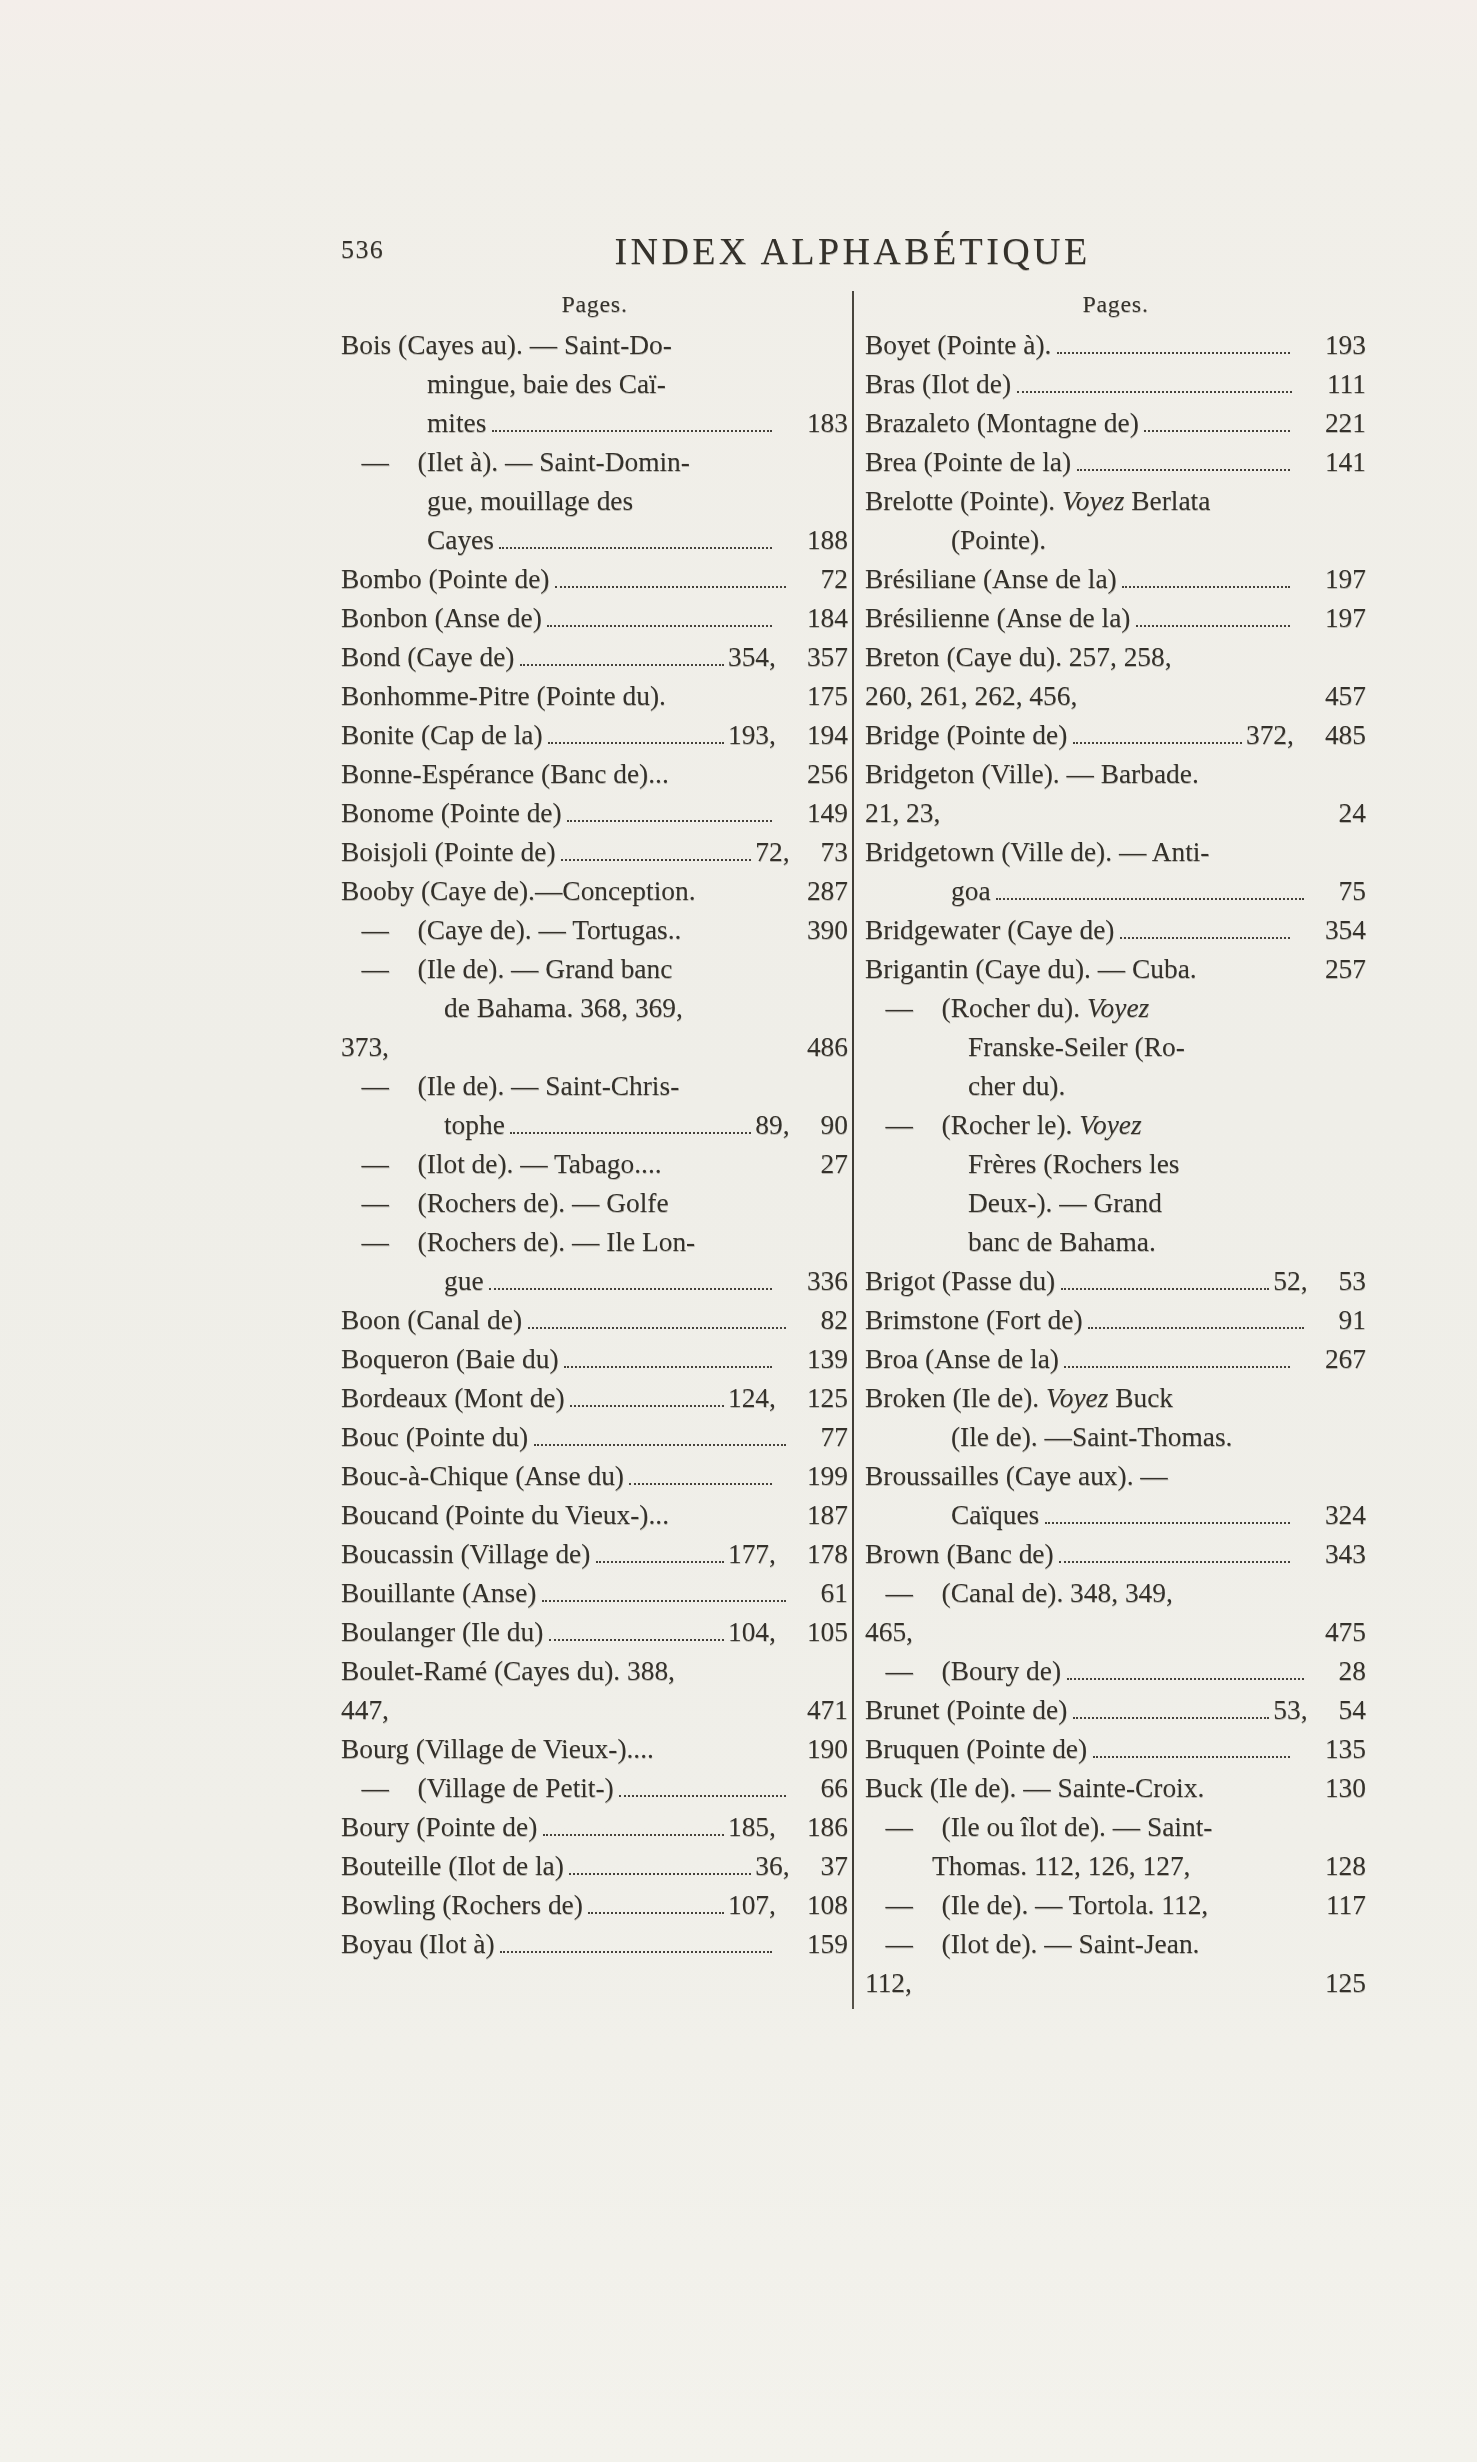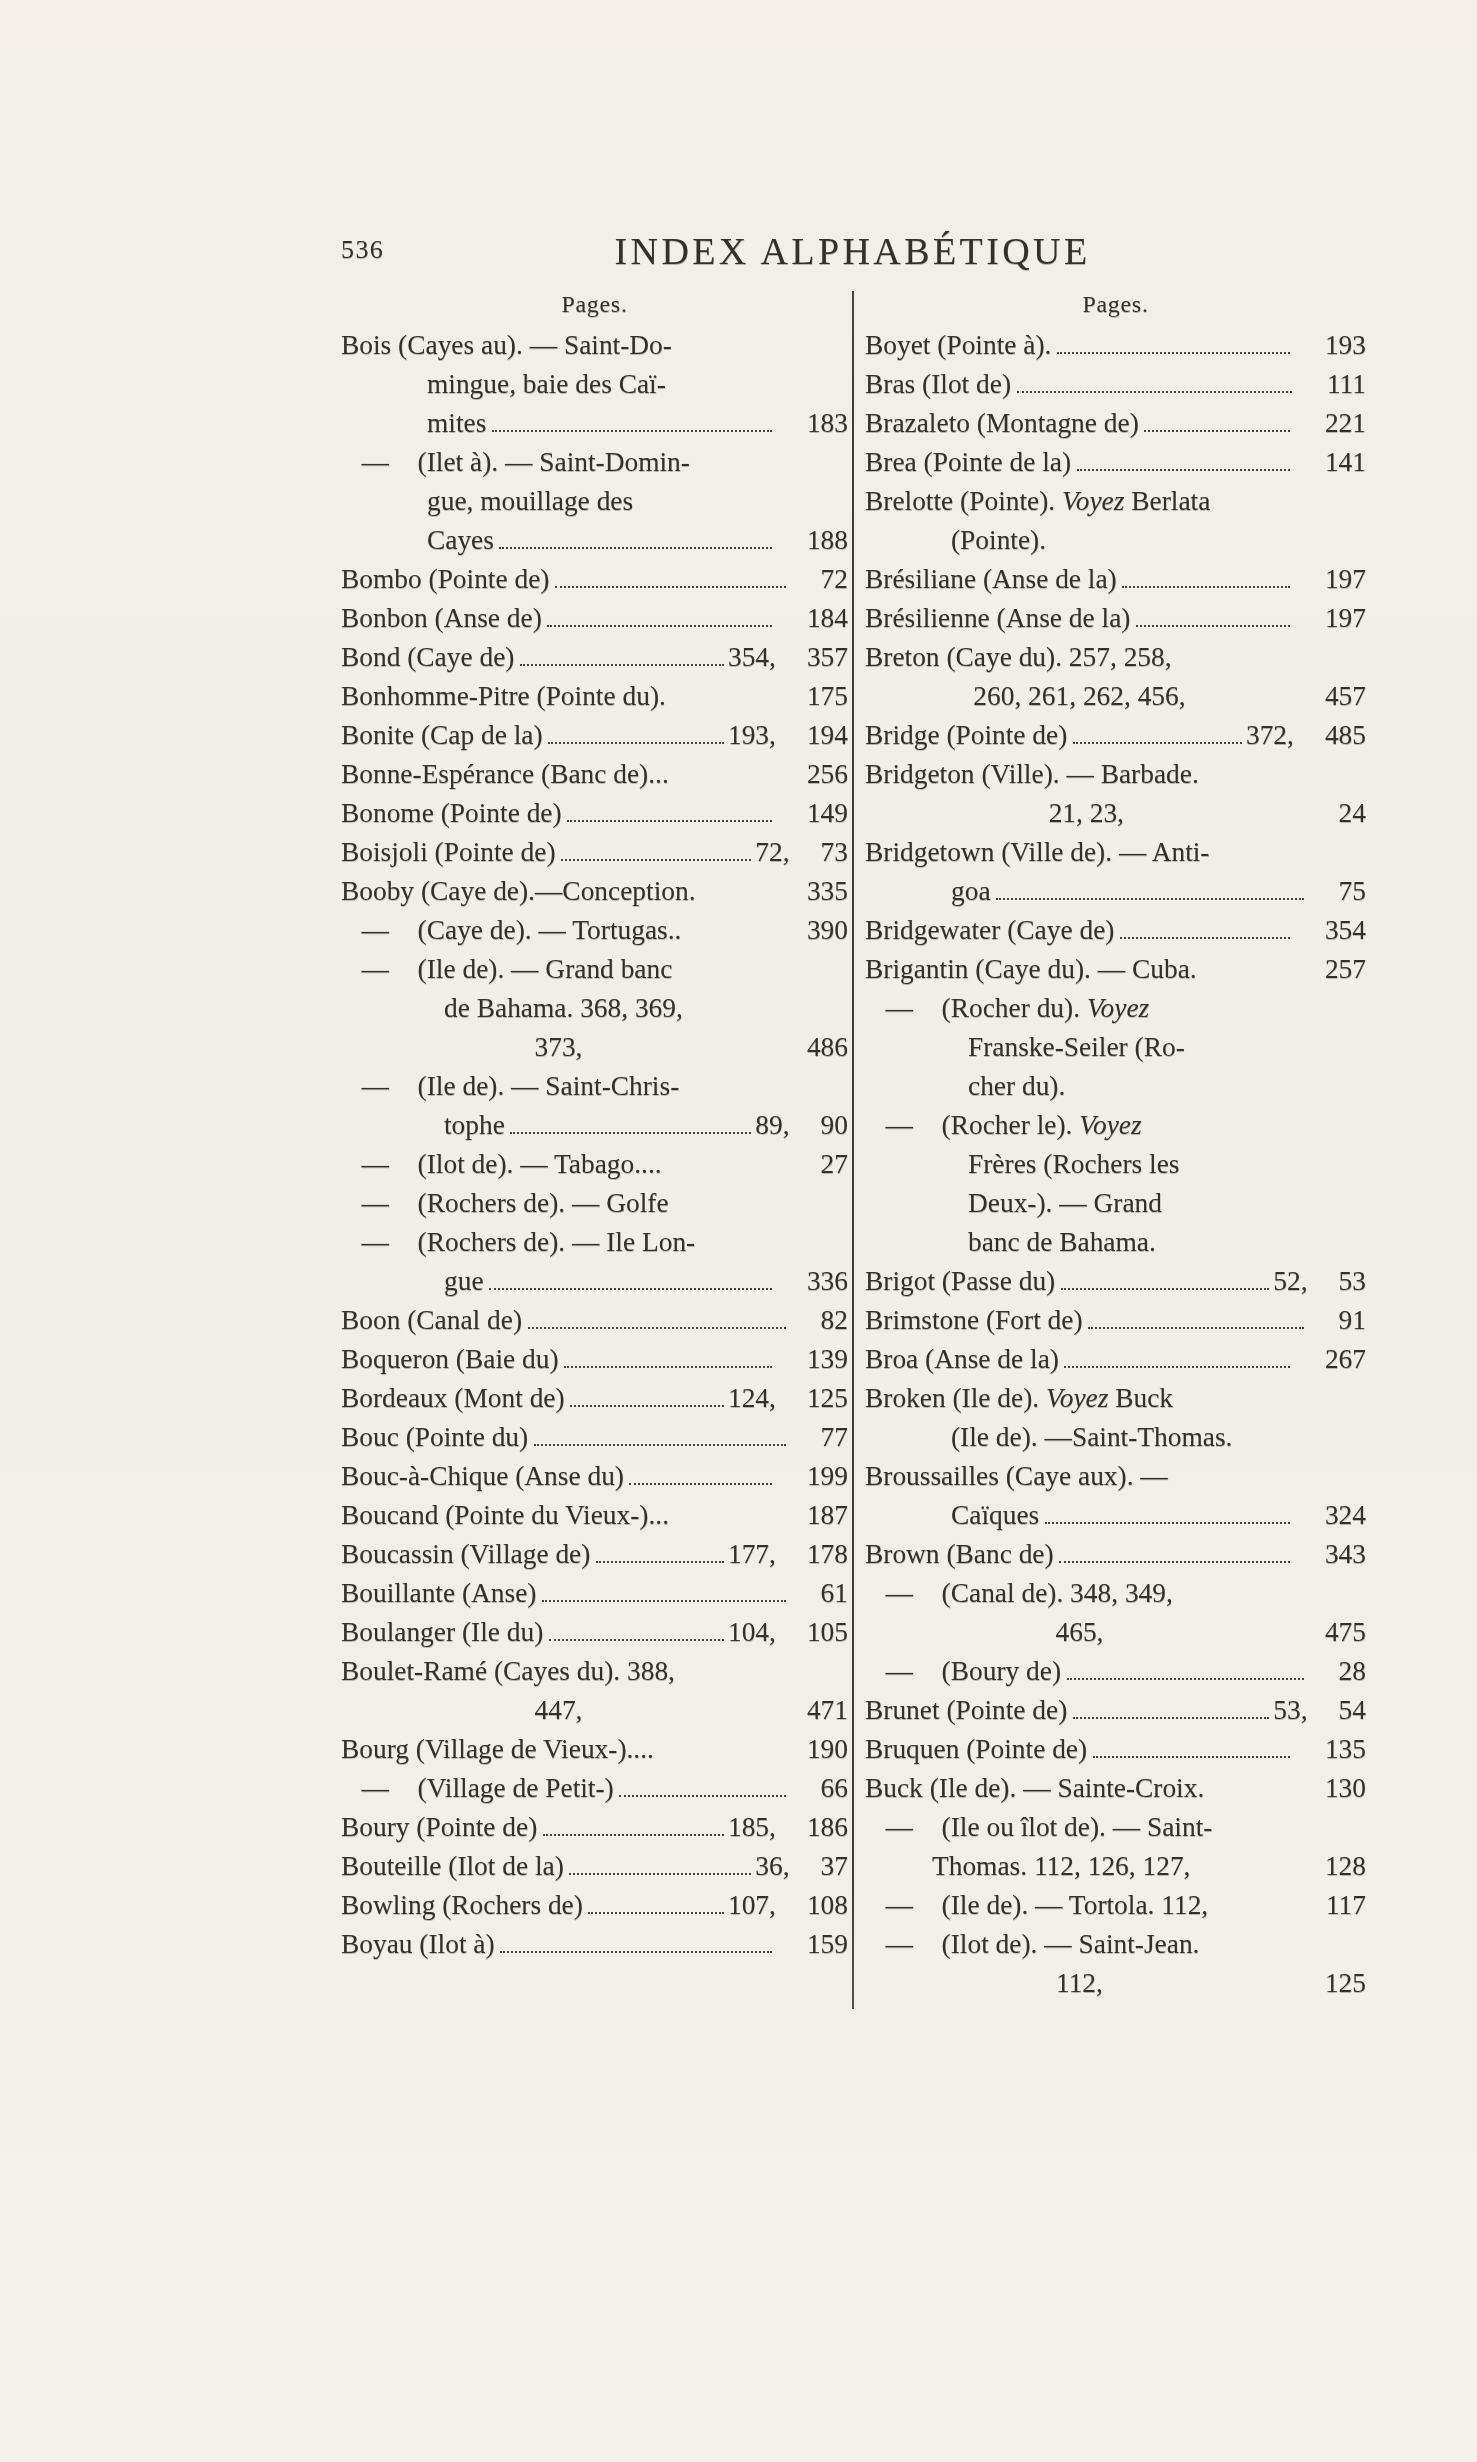--- a/index.html
+++ b/index.html
@@ -40,21 +40,21 @@
   .s-c2{margin-left:103px;}
   .s-c3{margin-left:67px;}
   .dash{flex:none;width:56px;}
   .leader{
     flex:1 1 auto;min-width:11px;height:1.4px;align-self:baseline;
     border-bottom:2.7px dotted #45413a;margin:0 4.1px 0 5.5px;
   }
   .sp{flex:1 1 auto;min-width:11px;}
   .mid{flex:none;}
   .num{flex:none;padding-left:31px;}
-  .s-r .t{flex:1 1 auto;text-align:center;}
+  .s-r .t{flex:1 1 auto;text-align:left;}
   i{font-style:italic;font-family:Liberation Serif, serif;}
 </style>
 </head>
 <body>
 
 <div class="sheet">
   <div class="folio ink">536</div>
   <div class="title ink">INDEX ALPHABÉTIQUE</div>
 
   <div class="divider"></div>
@@ -123,21 +123,21 @@
       </div>
       <div class="row s-e">
         <span class="t">Boisjoli (Pointe de)</span>
         <span class="leader"></span>
         <span class="mid">72,</span>
         <span class="num">73</span>
       </div>
       <div class="row s-e">
         <span class="t">Booby (Caye de).—Conception.</span>
         <span class="sp"></span>
-        <span class="num">335</span>
+        <span class="num">287</span>
       </div>
       <div class="row s-d">
         <span class="dash">—</span>
         <span class="t">(Caye de). — Tortugas..</span>
         <span class="sp"></span>
         <span class="num">390</span>
       </div>
       <div class="row s-d">
         <span class="dash">—</span>
         <span class="t">(Ile de). — Grand banc</span>

